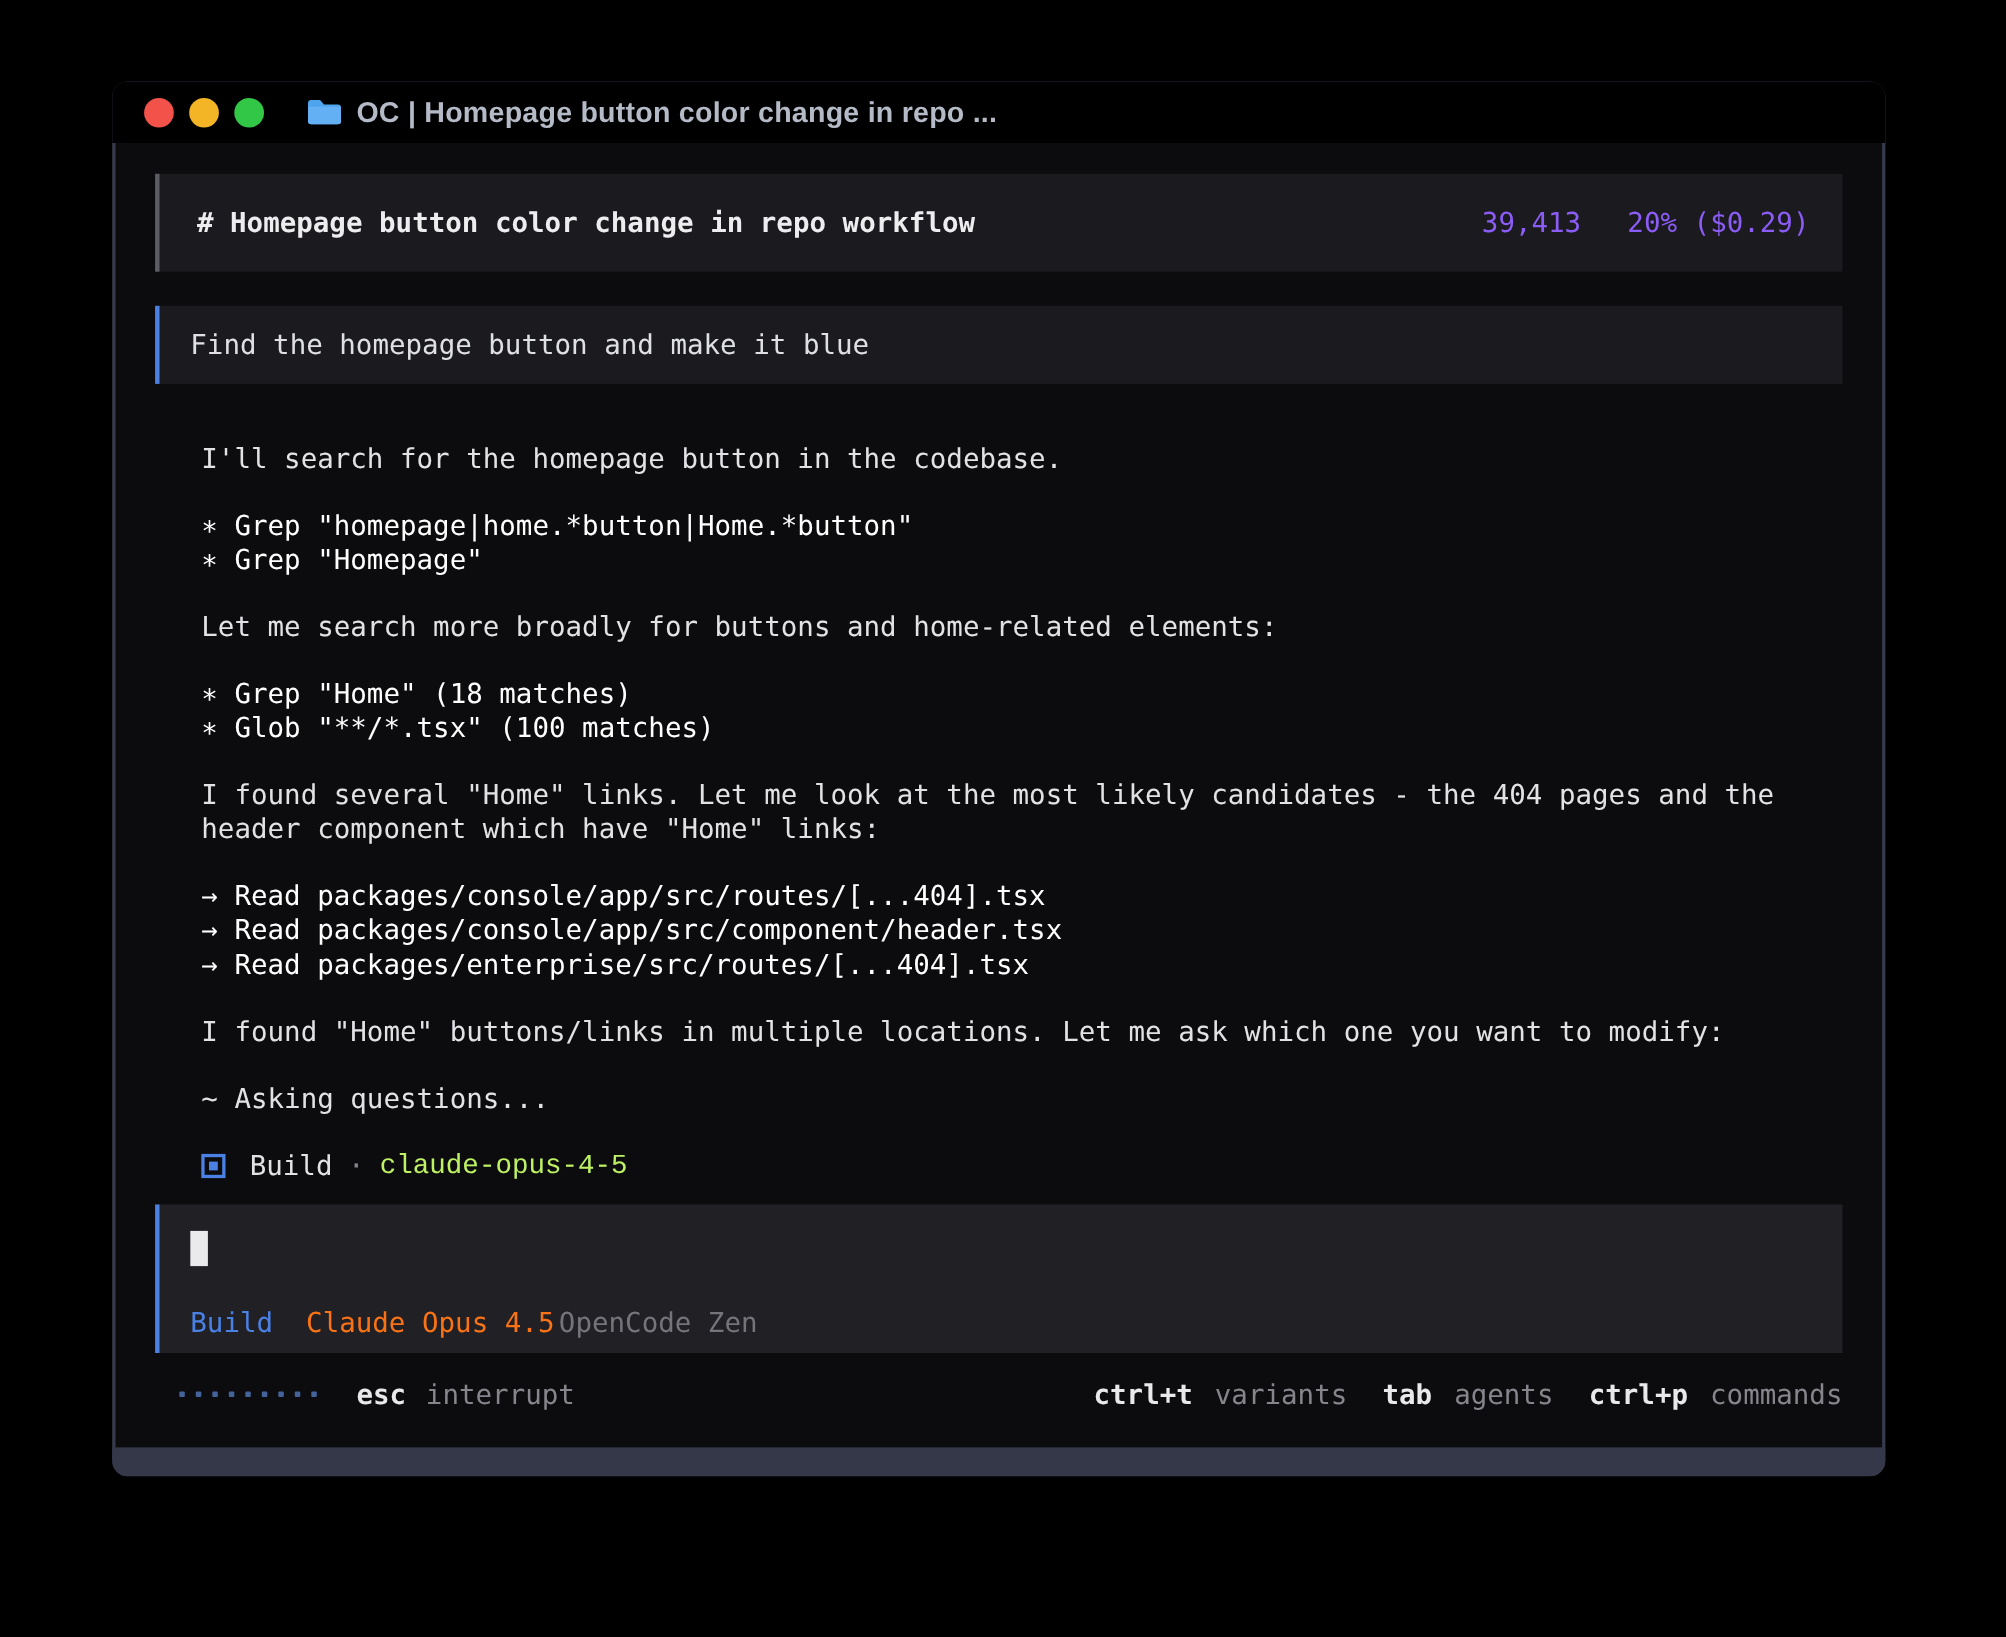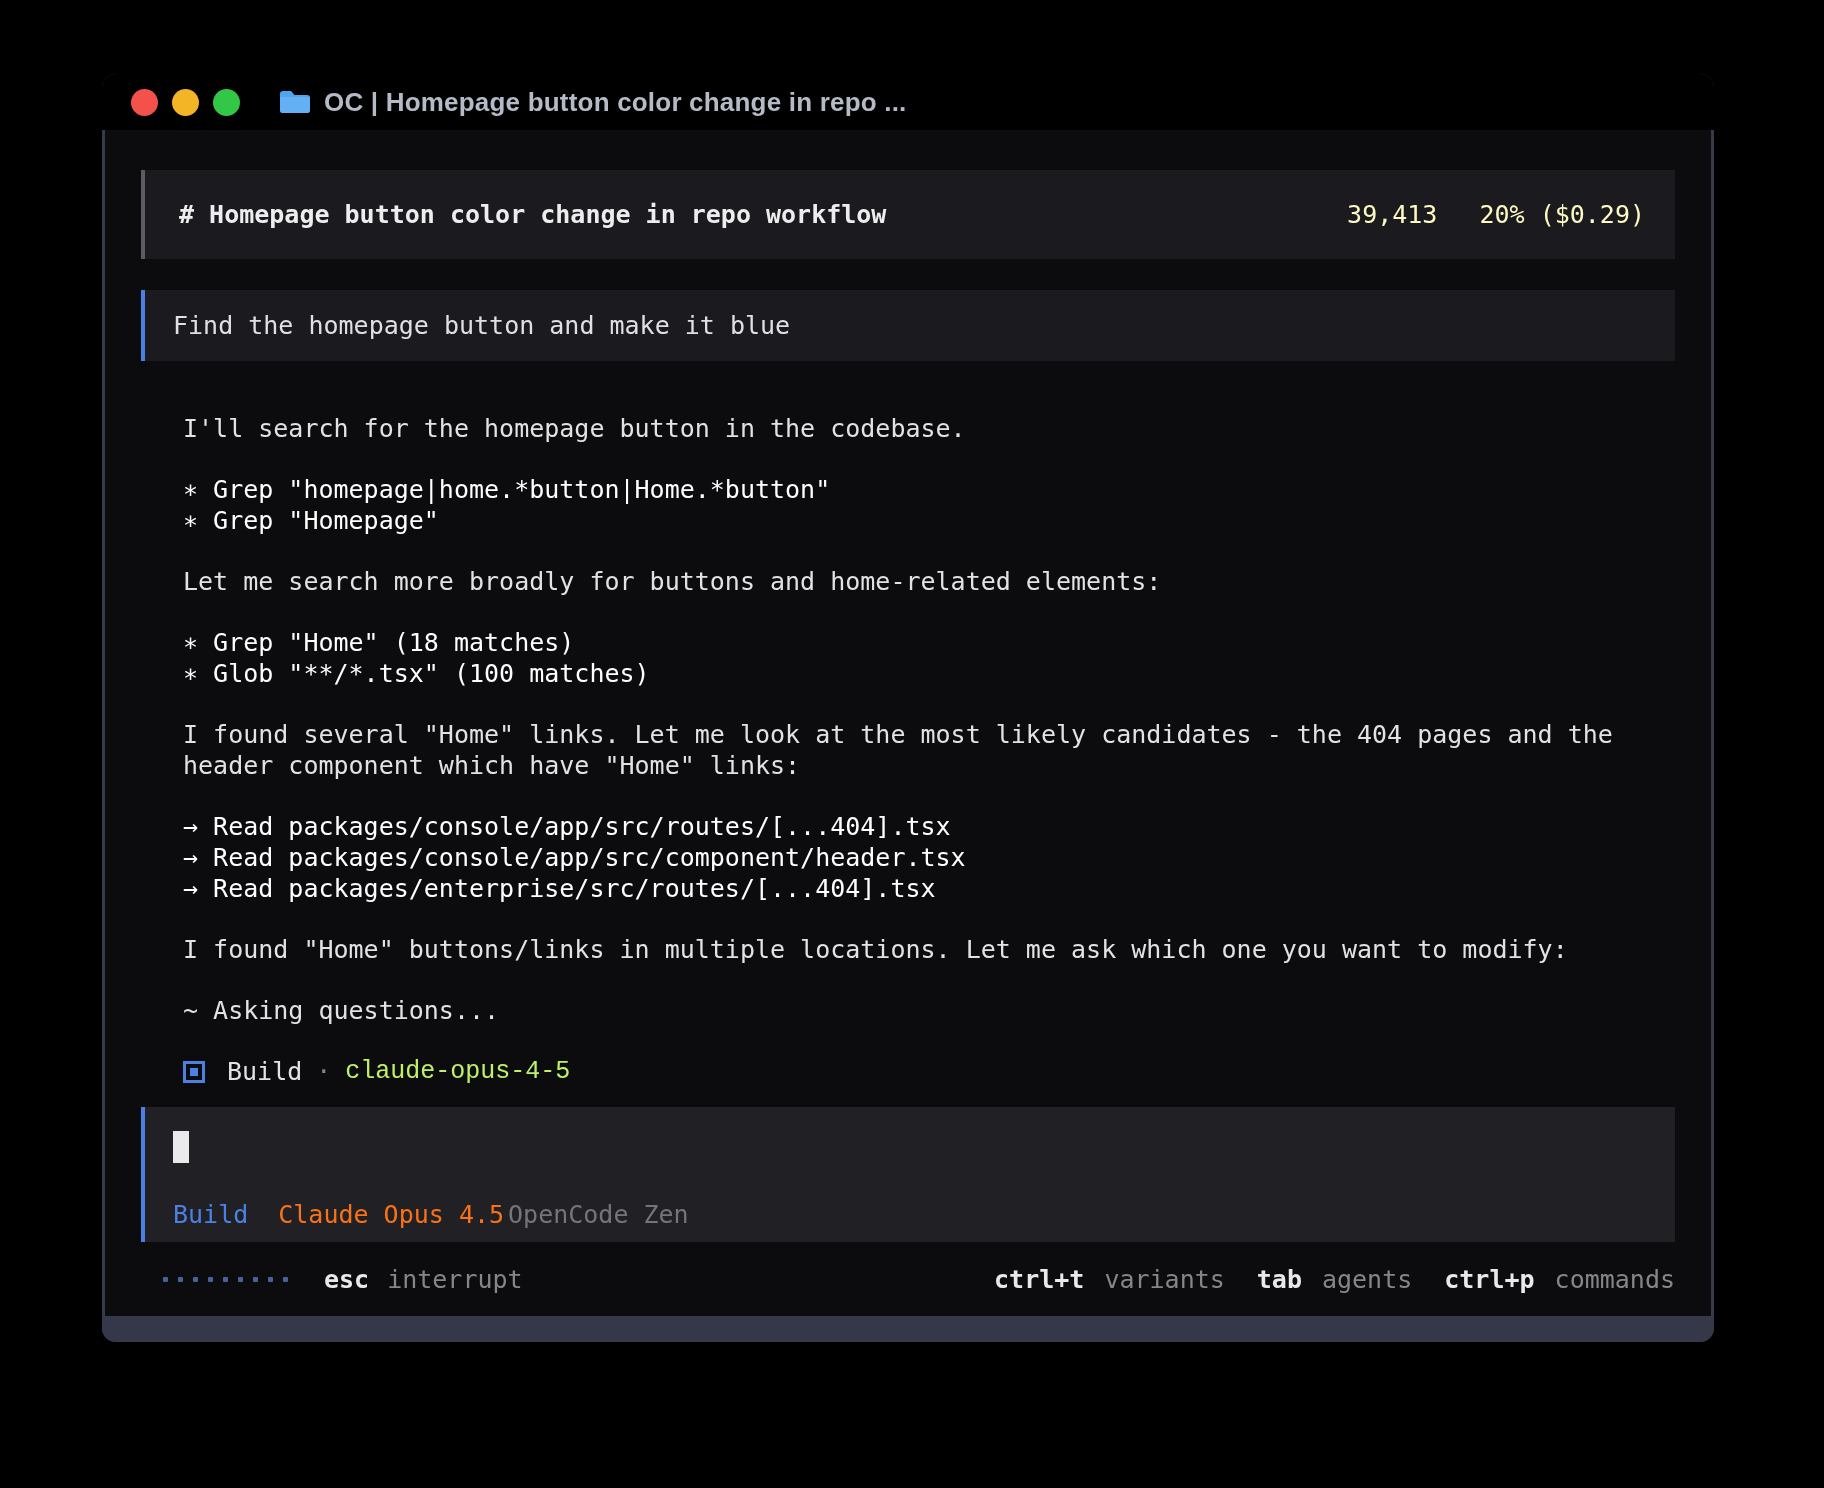--- a/index.html
+++ b/index.html
@@ -21,24 +21,24 @@
   .title  { font-family:"Liberation Sans", sans-serif; font-weight:700; font-size:26px;
             color:#b5bac7; letter-spacing:0.2px; }
 
   
   .main { flex:1 1 auto; background:#0c0c0e; margin:0 3px; padding:0 36px;
           font-size:25px; line-height:31px; overflow:hidden; }
 
   .block { border-left:4px solid #5c5c63; background:#1b1b1f; }
   .block.blue { border-left-color:#4b80e4;padding-left:28px; }
 
-  .session-header { margin-top:40px; padding:29px 30px 29px 34px; display:flex;
+  .session-header { margin-top:28px; padding:29px 30px 29px 34px; display:flex;
                     justify-content:space-between; align-items:center; }
   .session-title { font-weight:700; color:#ededef; white-space:pre; }
-  .session-stats { color:#fef9c3; display:flex; gap:42px; white-space:pre; }
+  .session-stats { color:#8b5cf6; display:flex; gap:42px; white-space:pre; }
 
   .user-msg { margin-top:31px; padding:20px 30px 20px 34px; color:#dfe0e3; }
 
   #conversation { margin-top:52px; padding-left:42px; }
   .para { margin-bottom:30px; }
   .para.text { color:#e2e2e5; }
   .para.tool { color:#ffffff; }
   .para .line { white-space:pre-wrap; }
 
   .agent-line { padding-left:42px; display:flex; align-items:center; color:#e2e2e5; }

